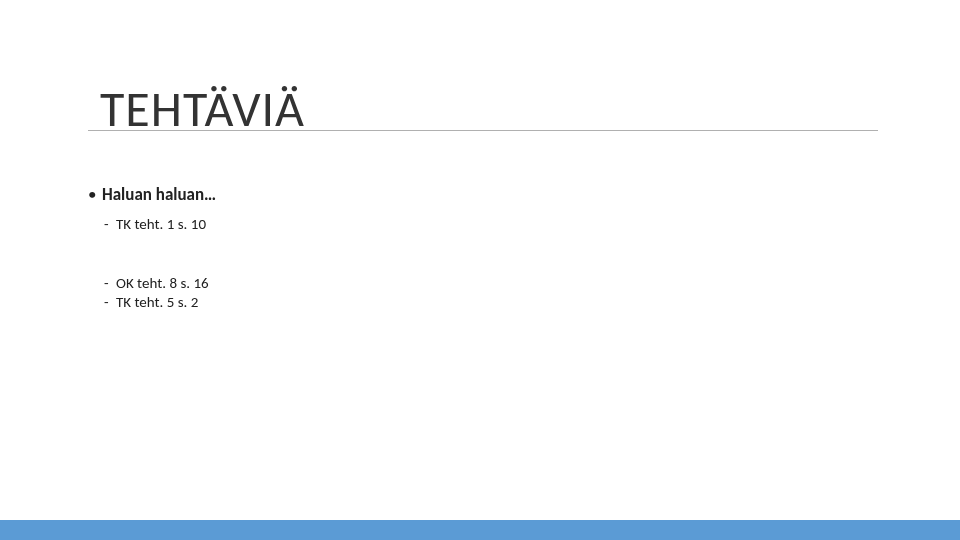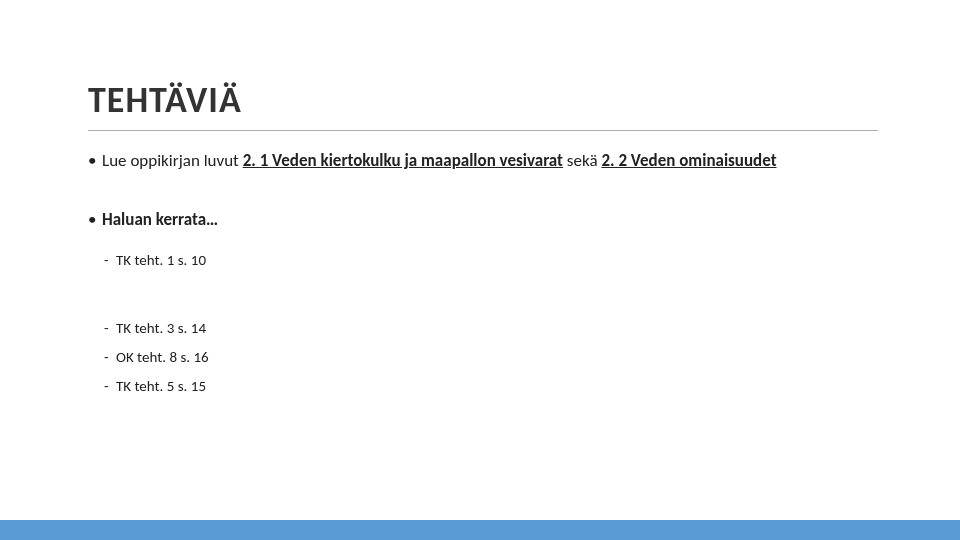--- a/index.html
+++ b/index.html
@@ -14,23 +14,23 @@
   }
   .slide {
     position: relative;
     width: 960px;
     height: 540px;
     box-sizing: border-box;
   }
   .title {
     position: absolute;
     top: 78px;
-    left: 88px;
-    font-size: 36px;
-    font-weight: 700;
+    left: 100px;
+    font-size: 50px;
+    font-weight: 400;
     letter-spacing: 1px;
     color: #333;
   }
   .title-underline {
     position: absolute;
     top: 130px;
     left: 88px;
     width: 790px;
     height: 1px;
     background: #b0b0b0;
@@ -53,21 +53,21 @@
     content: "•";
     position: absolute;
     left: 0;
     top: 0;
     color: #222;
   }
   .subbullet {
     position: relative;
     padding-left: 28px;
     font-size: 15px;
-    margin-top: 10px;
+    margin-top: 0;
   }
   .subbullet::before {
     content: "-";
     position: absolute;
     left: 16px;
     top: 0;
     color: #222;
   }
   .gap {
     height: 34px;
@@ -89,35 +89,31 @@
 </head>
 <body>
 
 <div class="slide">
 
   <div class="title">TEHTÄVIÄ</div>
   <div class="title-underline"></div>
 
   <div class="content">
 
-    <div class="bullet">
-      <span>Lue oppikirjan luvut </span><span class="b u">2. 1 Veden kiertokulku ja maapallon vesivarat</span><span> sekä </span><span class="b u">2. 2 Veden ominaisuudet</span>
-    </div>
 
     <div class="gap"></div>
 
     <div class="bullet">
-      <span class="b">Haluan kerrata…</span>
+      <span class="b">Haluan haluan…</span>
     </div>
     <div class="smallgap"></div>
     <div class="subbullet"><span>TK teht. 1 s. 10</span></div>
 
     <div class="gap"></div>
 
     <div class="smallgap"></div>
-    <div class="subbullet"><span>TK teht. 3 s. 14</span></div>
     <div class="subbullet"><span>OK teht. 8 s. 16</span></div>
-    <div class="subbullet"><span>TK teht. 5 s. 15</span></div>
+    <div class="subbullet"><span>TK teht. 5 s. 2</span></div>
 
   </div>
 
   <div class="bottom-bar"></div>
 </div>
 
 </body></html>

